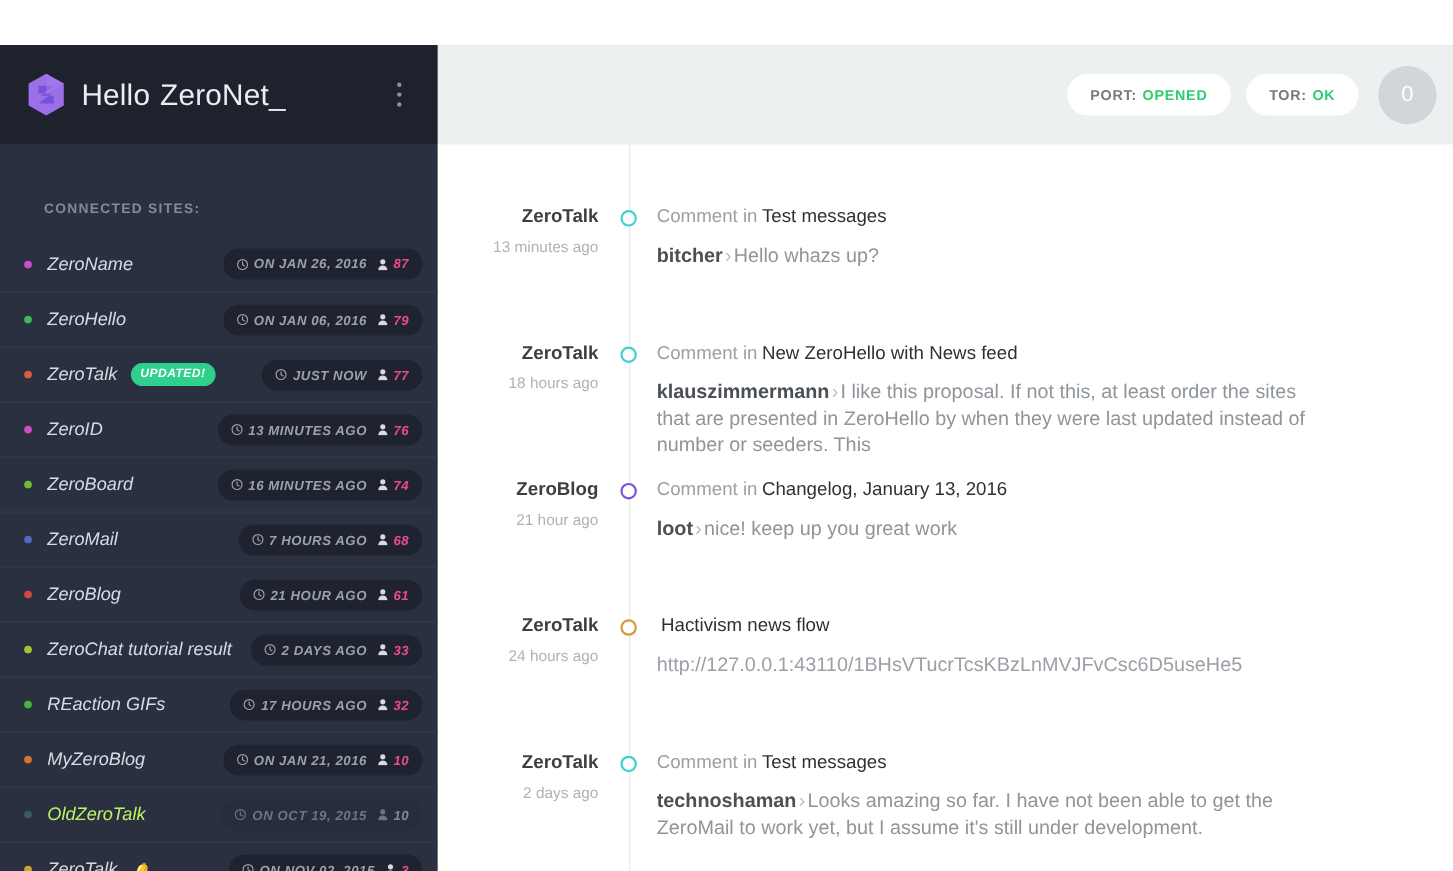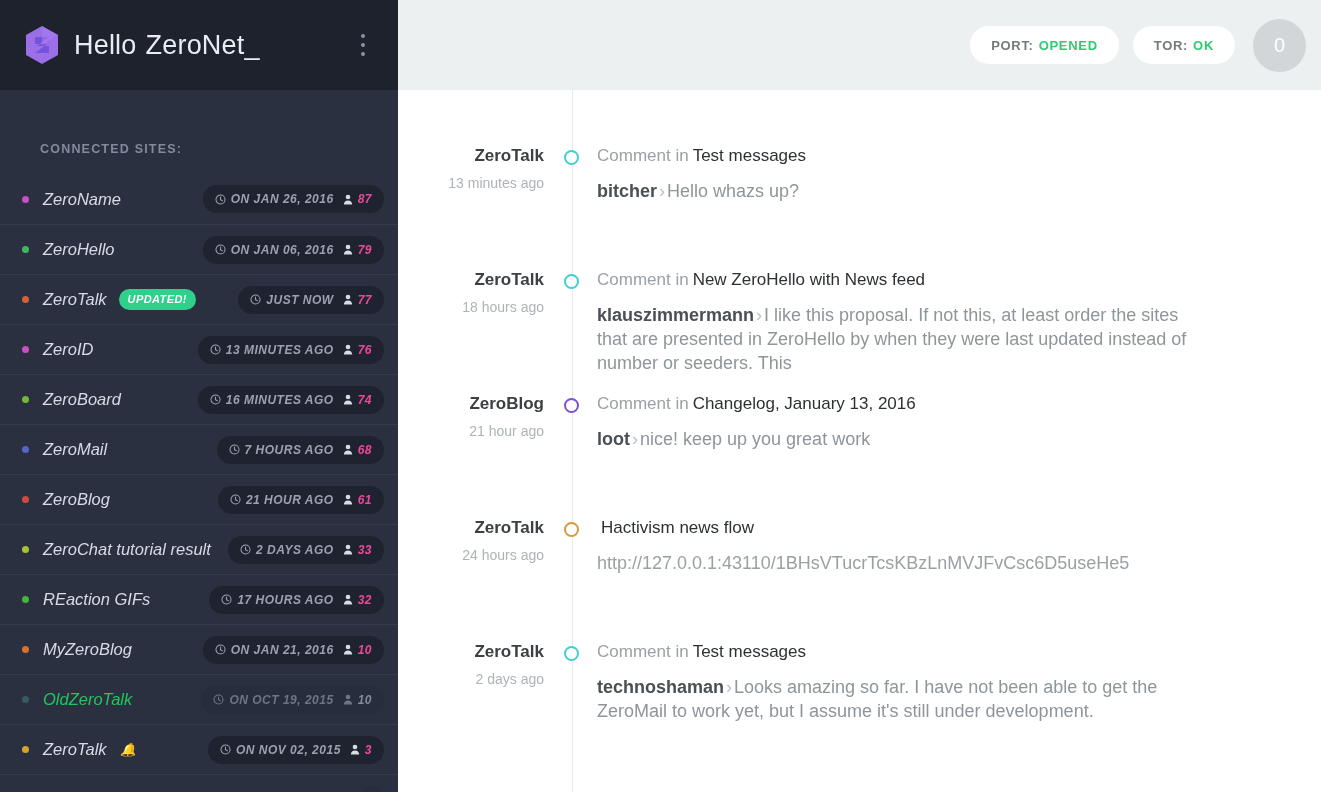--- a/index.html
+++ b/index.html
@@ -3,21 +3,21 @@
 <meta charset="utf-8">
 <style>
   * { margin:0; padding:0; box-sizing:border-box; }
   html, body {
     width:1321px; height:792px;
     overflow:hidden;
     background:#fff;
     font-family:"Liberation Sans", sans-serif;
     -webkit-font-smoothing:antialiased;
   }
-  #app { position:relative; width:1321px; height:639px; display:flex; }
+  #app { position:relative; width:1321px; height:639px; display:flex;margin-top:41px; }
 
   
   .sidebar {
     width:398px; height:792px;
     background:#2b3040;
     display:flex; flex-direction:column;
     flex:0 0 398px;
     overflow:hidden;
   }
   .sidebar-head {
@@ -58,21 +58,21 @@
     position:relative;
     font-style:italic;
   }
   .site-row:first-child { border-top:none; }
   .dot { width:7px; height:7px; border-radius:50%; flex:0 0 7px; margin-left:2px; }
   .site-name {
     margin-left:14px;
     font-size:16.5px; color:#d7dbe4; font-weight:400;
     white-space:nowrap;
   }
-  .site-row.dim .site-name { color:#22c55e; }
+  .site-row.dim .site-name { color:#bef264; }
   .site-row.dim .dot { opacity:.55; }
   .updated-badge {
     margin-left:12px;
     background:#2fd08c; color:#ffffff;
     font-size:11px; font-weight:700; letter-spacing:.4px;
     padding:4px 9px 5px; border-radius:11px;
     white-space:nowrap;
   }
   .bell { margin-left:14px; font-size:13px; color:#c3c8d3; line-height:1; }
   .pill {

